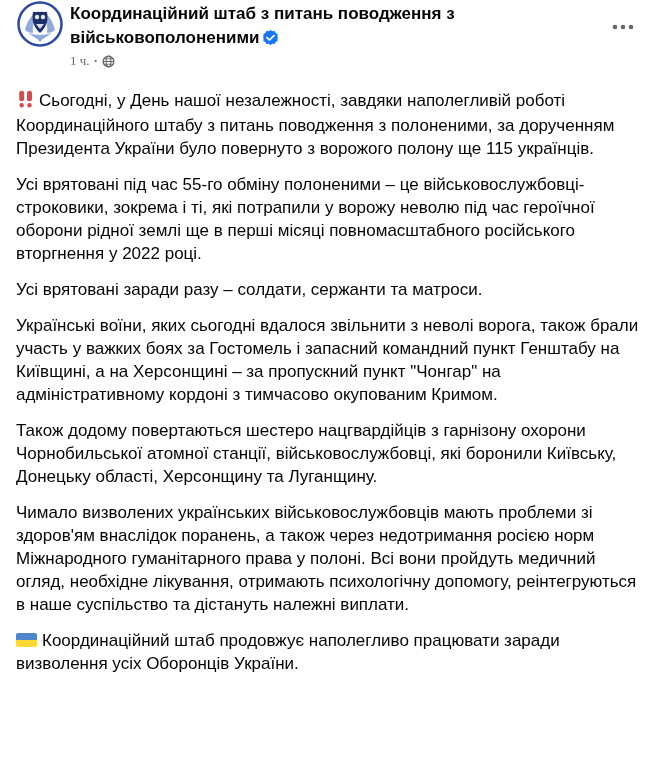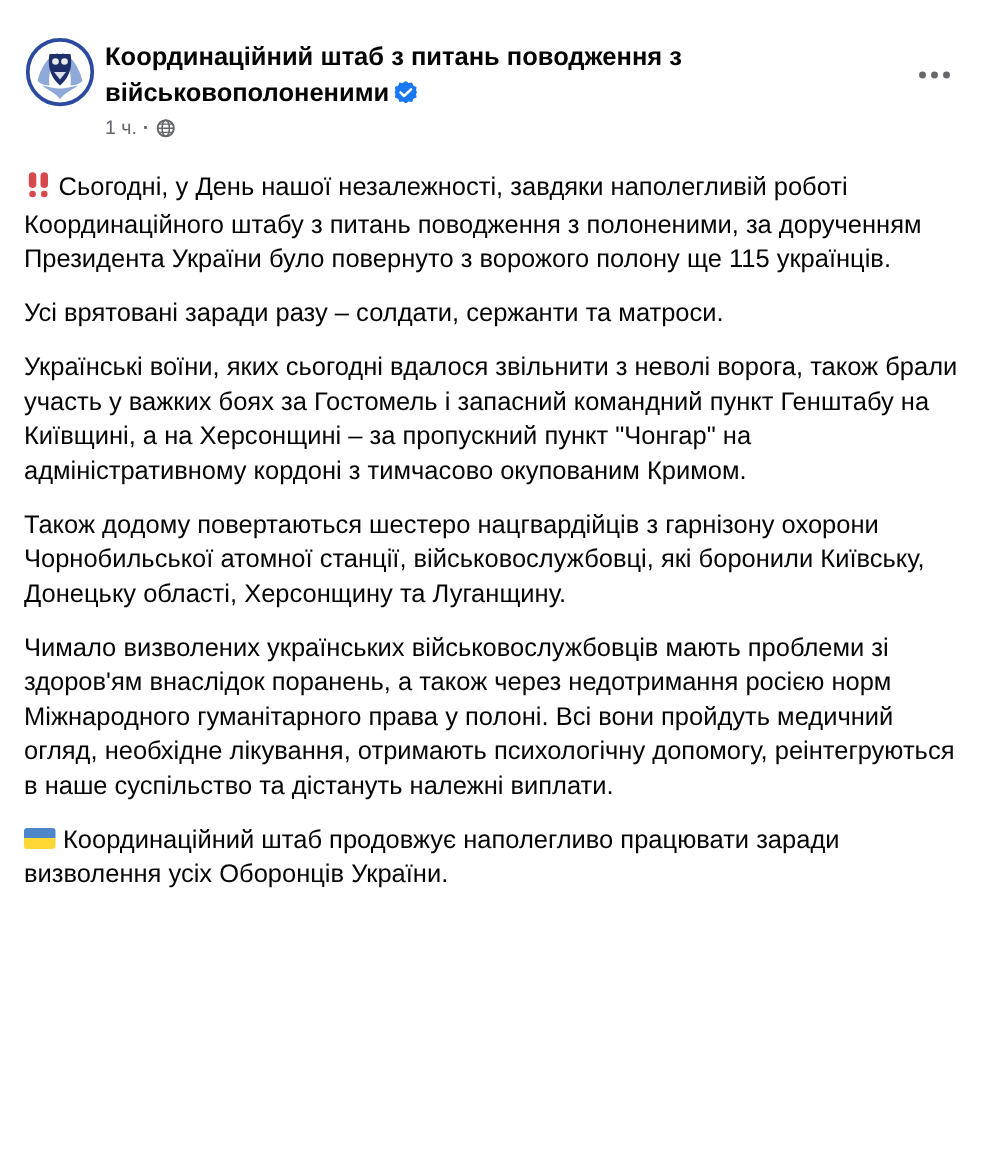--- a/index.html
+++ b/index.html
@@ -7,27 +7,27 @@
     --accent:#1877F2; --emoji-red:#d6494c;
     --flag-blue:#4e86c9; --flag-yellow:#ffd836;
     --logo-navy:#1d2f6b; --logo-blue:#8fa9d9; --logo-ring:#2c4a9e;
   }
   *{box-sizing:border-box;}
   html,body{margin:0;padding:0;}
   body{background:var(--bg);font-family:"Liberation Sans","DejaVu Sans",sans-serif;}
   .post{width:657px;height:768px;background:var(--bg);overflow:hidden;position:relative;}
 
   
-  .header{display:flex;align-items:flex-start;padding:24px 16px 0 16px;}
+  .header{display:flex;align-items:flex-start;padding:0 16px 0 16px;}
   .avatar{width:48px;height:48px;border-radius:50%;flex:0 0 48px;cursor:pointer;overflow:hidden;}
   .header-text{margin-left:6px;flex:1 1 auto;min-width:0;padding-top:2px;}
   .page-name-row{max-width:480px;}
   .page-name{font-size:17px;font-weight:700;line-height:24px;color:var(--text);cursor:pointer;}
   .verified{display:inline-block;vertical-align:-2px;margin-left:4px;}
-  .meta{display:flex;align-items:center;gap:4px;margin-top:3px;font-size:13px;line-height:16px;color:var(--muted);}
+  .meta{display:flex;align-items:center;gap:4px;margin-top:3px;font-size:13px;line-height:16px;color:var(--muted);font-family:Liberation Serif, serif;}
   .meta .sep{font-weight:700;}
   .more-btn{flex:0 0 auto;margin-left:8px;margin-top:12px;padding:6px;border-radius:50%;cursor:pointer;}
 
   
   .body-text{padding:7px 16px 0 16px;font-size:17px;line-height:23px;color:var(--text);}
   .body-text p{margin:13px 0 9px 0;white-space:pre-wrap;}
   .lead-icon{display:inline-block;vertical-align:-2px;margin-right:4px;}
   .flag-icon{display:inline-block;width:21px;height:14px;border-radius:2px;vertical-align:-1px;margin-right:5px;
     background:linear-gradient(to bottom, var(--flag-blue) 0 50%, var(--flag-yellow) 50% 100%);}
 </style>
@@ -90,20 +90,21 @@
 
   <div class="body-text">
       <p><span class="lead-icon"><svg width="19" height="18" viewBox="0 0 19 18">
             <g style="fill:var(--emoji-red)">
               <rect x="3.2" y="0.8" width="5" height="10.5" rx="2.5"></rect>
               <circle cx="5.7" cy="15.3" r="2.2"></circle>
               <rect x="11" y="0.8" width="5" height="10.5" rx="2.5"></rect>
               <circle cx="13.5" cy="15.3" r="2.2"></circle>
             </g>
           </svg></span><span>Сьогодні, у День нашої незалежності, завдяки наполегливій роботі Координаційного штабу з питань поводження з полоненими, за дорученням Президента України було повернуто з ворожого полону ще 115 українців.</span></p>
+      <p><span>Усі врятовані під час 55-го обміну полоненими – це військовослужбовці-строковики, зокрема і ті, які потрапили у ворожу неволю під час героїчної оборони рідної землі ще в перші місяці повномасштабного російського вторгнення у 2022 році.</span></p>
       <p><span>Усі врятовані заради разу – солдати, сержанти та матроси.</span></p>
       <p><span>Українські воїни, яких сьогодні вдалося звільнити з неволі ворога, також брали участь у важких боях за Гостомель і запасний командний пункт Генштабу на Київщині, а на Херсонщині – за пропускний пункт "Чонгар" на адміністративному кордоні з тимчасово окупованим Кримом.</span></p>
       <p><span>Також додому повертаються шестеро нацгвардійців з гарнізону охорони Чорнобильської атомної станції, військовослужбовці, які боронили Київську, Донецьку області, Херсонщину та Луганщину.</span></p>
       <p><span>Чимало визволених українських військовослужбовців мають проблеми зі здоров'ям внаслідок поранень, а також через недотримання росією норм Міжнародного гуманітарного права у полоні. Всі вони пройдуть медичний огляд, необхідне лікування, отримають психологічну допомогу, реінтегруються в наше суспільство та дістануть належні виплати.</span></p>
       <p><span class="flag-icon"></span><span>Координаційний штаб продовжує наполегливо працювати заради визволення усіх Оборонців України.</span></p>
     </div>
 
 </div>
 
 </body></html>

